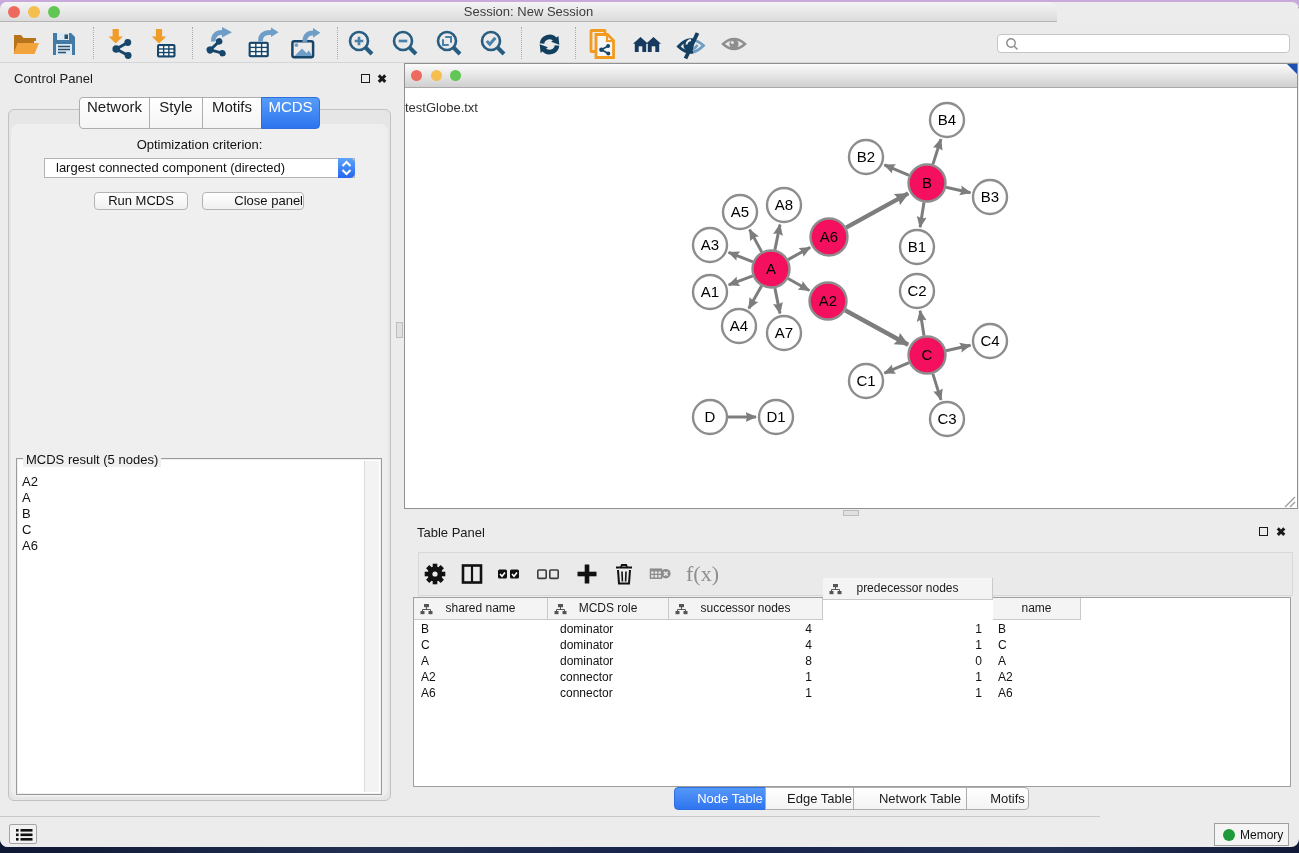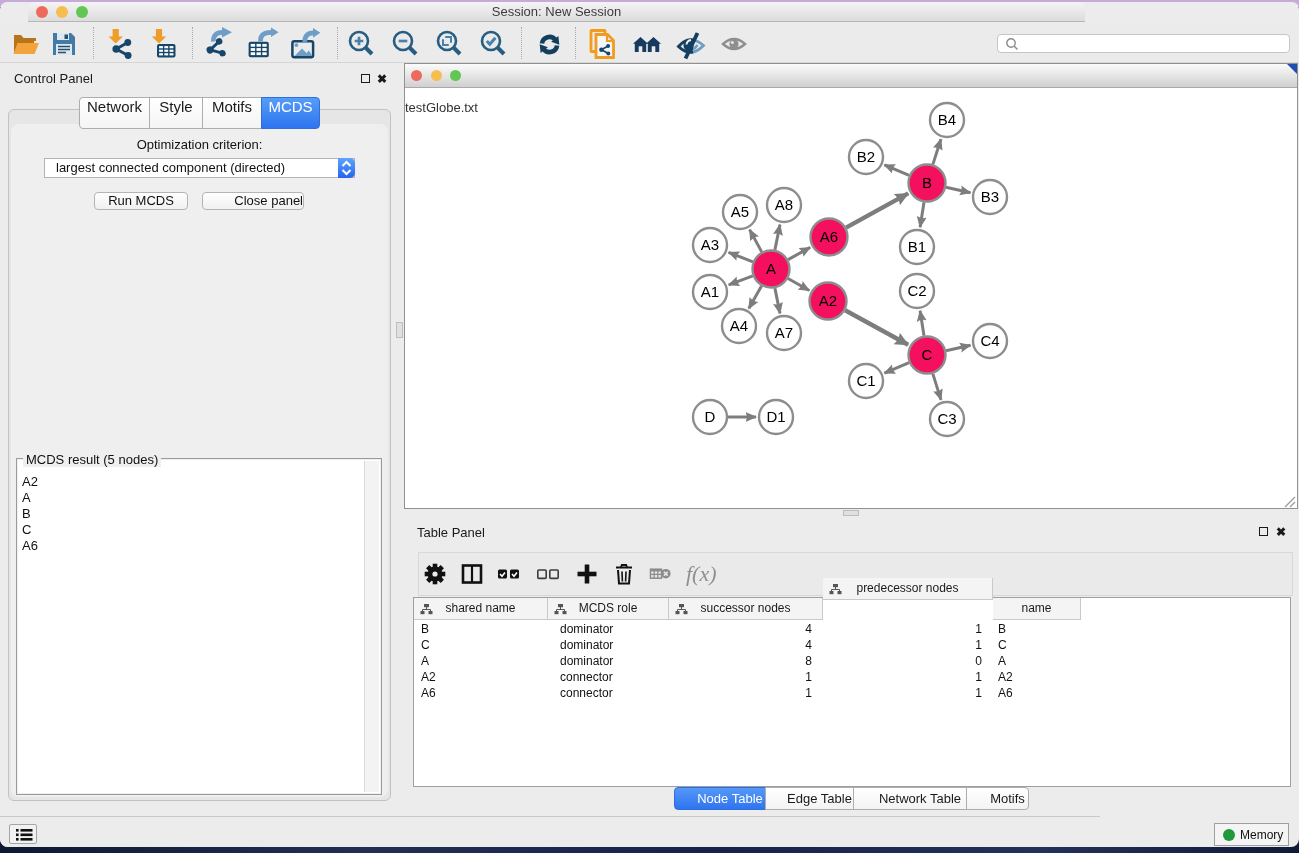--- a/index.html
+++ b/index.html
@@ -1,20 +1,20 @@
 <!DOCTYPE html>
 <html><head><meta charset="utf-8">
 <style>
 *{margin:0;padding:0;box-sizing:border-box;}
 html,body{width:1299px;height:853px;overflow:hidden;}
 body{font-family:"Liberation Sans",sans-serif;background:linear-gradient(90deg,#0e1833,#222f52 28%,#16224a 55%,#243157 80%,#101a38);position:relative;}
 .wall{position:absolute;left:0;top:0;width:1299px;height:7px;background:#c7a9da;}
 .app{position:absolute;left:0;top:2px;width:1299px;height:845px;background:#ececec;border-radius:7px 7px 8px 8px;}
 .abs{position:absolute;}
-.titlebar{position:absolute;left:0;top:2px;width:1057px;height:20px;background:linear-gradient(#f4f4f4,#dcdcdc);border-bottom:1px solid #b6b6b6;border-radius:7px 7px 0 0;margin-left:28px;}
+.titlebar{position:absolute;left:0;top:2px;width:1057px;height:20px;background:linear-gradient(#f4f4f4,#dcdcdc);border-bottom:1px solid #b6b6b6;border-radius:7px 7px 0 0;}
 .tl{position:absolute;width:12px;height:12px;border-radius:50%;top:4px;}
 .titletext{position:absolute;width:100%;text-align:center;font-size:13px;color:#3c3c3c;line-height:19px;}
 .toolbar{position:absolute;left:0;top:23px;width:1299px;height:40px;background:#ebebeb;border-bottom:1px solid #d6d6d6;}
 .sep{position:absolute;top:4px;height:32px;width:0;border-left:1px dotted #aaa;}
 .ticon{position:absolute;top:4px;width:34px;height:34px;}
 .searchbox{position:absolute;left:997px;top:11px;width:293px;height:19px;background:#fff;border:1px solid #c6c6c6;border-radius:4px;}
 
 .cp-title{position:absolute;left:14px;top:71px;font-size:13px;color:#1a1a1a;}
 .winsq{position:absolute;width:9px;height:9px;border:1.5px solid #1a1a1a;background:transparent;}
 .winx{position:absolute;font-size:12px;font-weight:bold;color:#1a1a1a;line-height:12px;}
@@ -365,21 +365,21 @@
     <line x1="10" y1="9.5" x2="10.4" y2="19.5" stroke="#111" stroke-width="1.6"></line>
     <line x1="14" y1="9.5" x2="13.6" y2="19.5" stroke="#111" stroke-width="1.6"></line>
   </svg>
 <svg class="abs" style="left:649px;top:562px;" width="24" height="24" viewBox="0 0 24 24">
     <rect x="1.5" y="7.2" width="11" height="9" fill="none" stroke="#8c8c8c" stroke-width="1.5"></rect>
     <rect x="1.5" y="7.2" width="11" height="2.2" fill="#8c8c8c"></rect>
     <path d="M5.2,7.2 L5.2,16.2 M8.8,7.2 L8.8,16.2 M1.5,12.4 L12.5,12.4" stroke="#8c8c8c" stroke-width="1.3"></path>
     <circle cx="16.8" cy="11.7" r="4.8" fill="#8c8c8c"></circle>
     <path d="M14.9,9.8 l3.8,3.8 M18.7,9.8 l-3.8,3.8" stroke="#eaeaea" stroke-width="1.5"></path>
   </svg>
-<div class="abs" style="left:686px;top:561px;font-family:'Liberation Serif',serif;font-style:italic;font-size:22px;color:#8f8f8f;">f(x)</div>
+<div class="abs" style="left:686px;top:561px;font-family:'Liberation Serif',serif;font-size:22px;color:#8f8f8f;">f(x)</div>
 <div class="table"></div>
 <div class="thead" style="left:414px;width:134px;top:598px;"><svg class="abs" style="left:6px;top:5px;" width="13" height="12" viewBox="0 0 13 12">
       <rect x="4" y="1" width="5" height="3.2" fill="#555"></rect>
       <path d="M6.5,4 L6.5,6.5 M2.5,6.5 L10.5,6.5 M2.5,6.5 L2.5,8 M10.5,6.5 L10.5,8" stroke="#555" stroke-width="1"></path>
       <rect x="0.5" y="8" width="4" height="3.2" fill="#555"></rect>
       <rect x="8.5" y="8" width="4" height="3.2" fill="#555"></rect>
     </svg>shared name</div>
 <div class="thead" style="left:548px;width:121px;top:598px;"><svg class="abs" style="left:6px;top:5px;" width="13" height="12" viewBox="0 0 13 12">
       <rect x="4" y="1" width="5" height="3.2" fill="#555"></rect>
       <path d="M6.5,4 L6.5,6.5 M2.5,6.5 L10.5,6.5 M2.5,6.5 L2.5,8 M10.5,6.5 L10.5,8" stroke="#555" stroke-width="1"></path>

